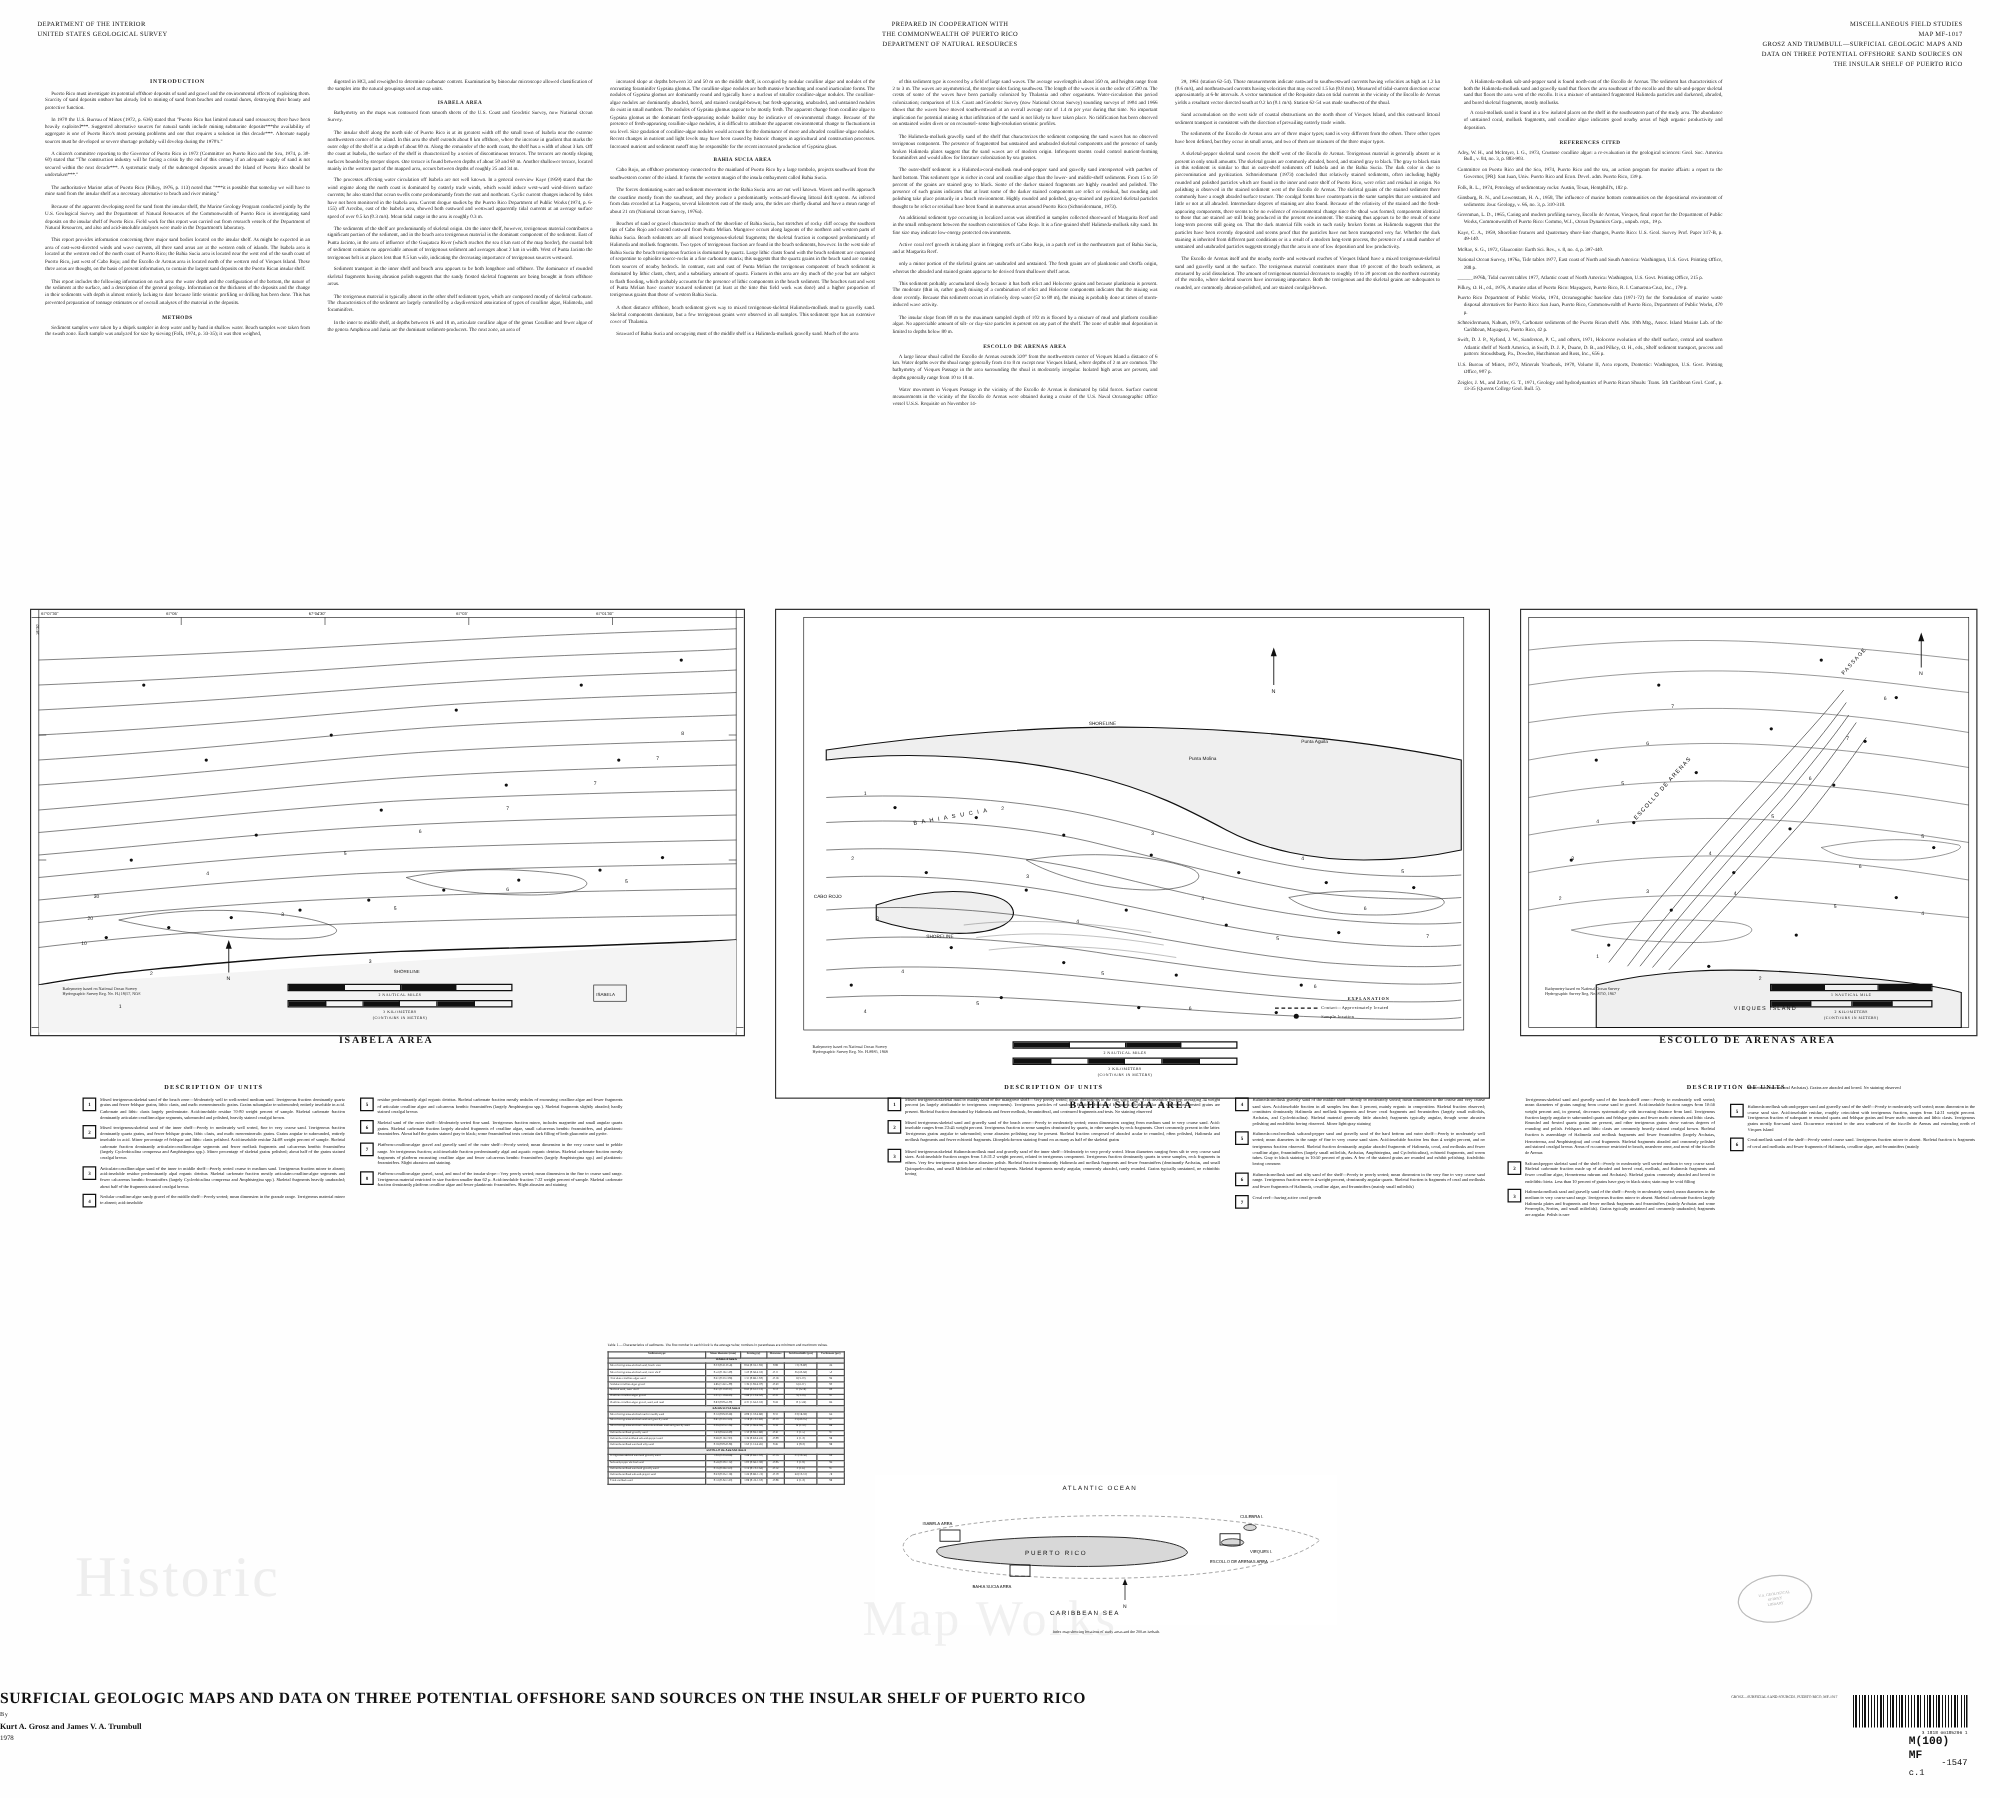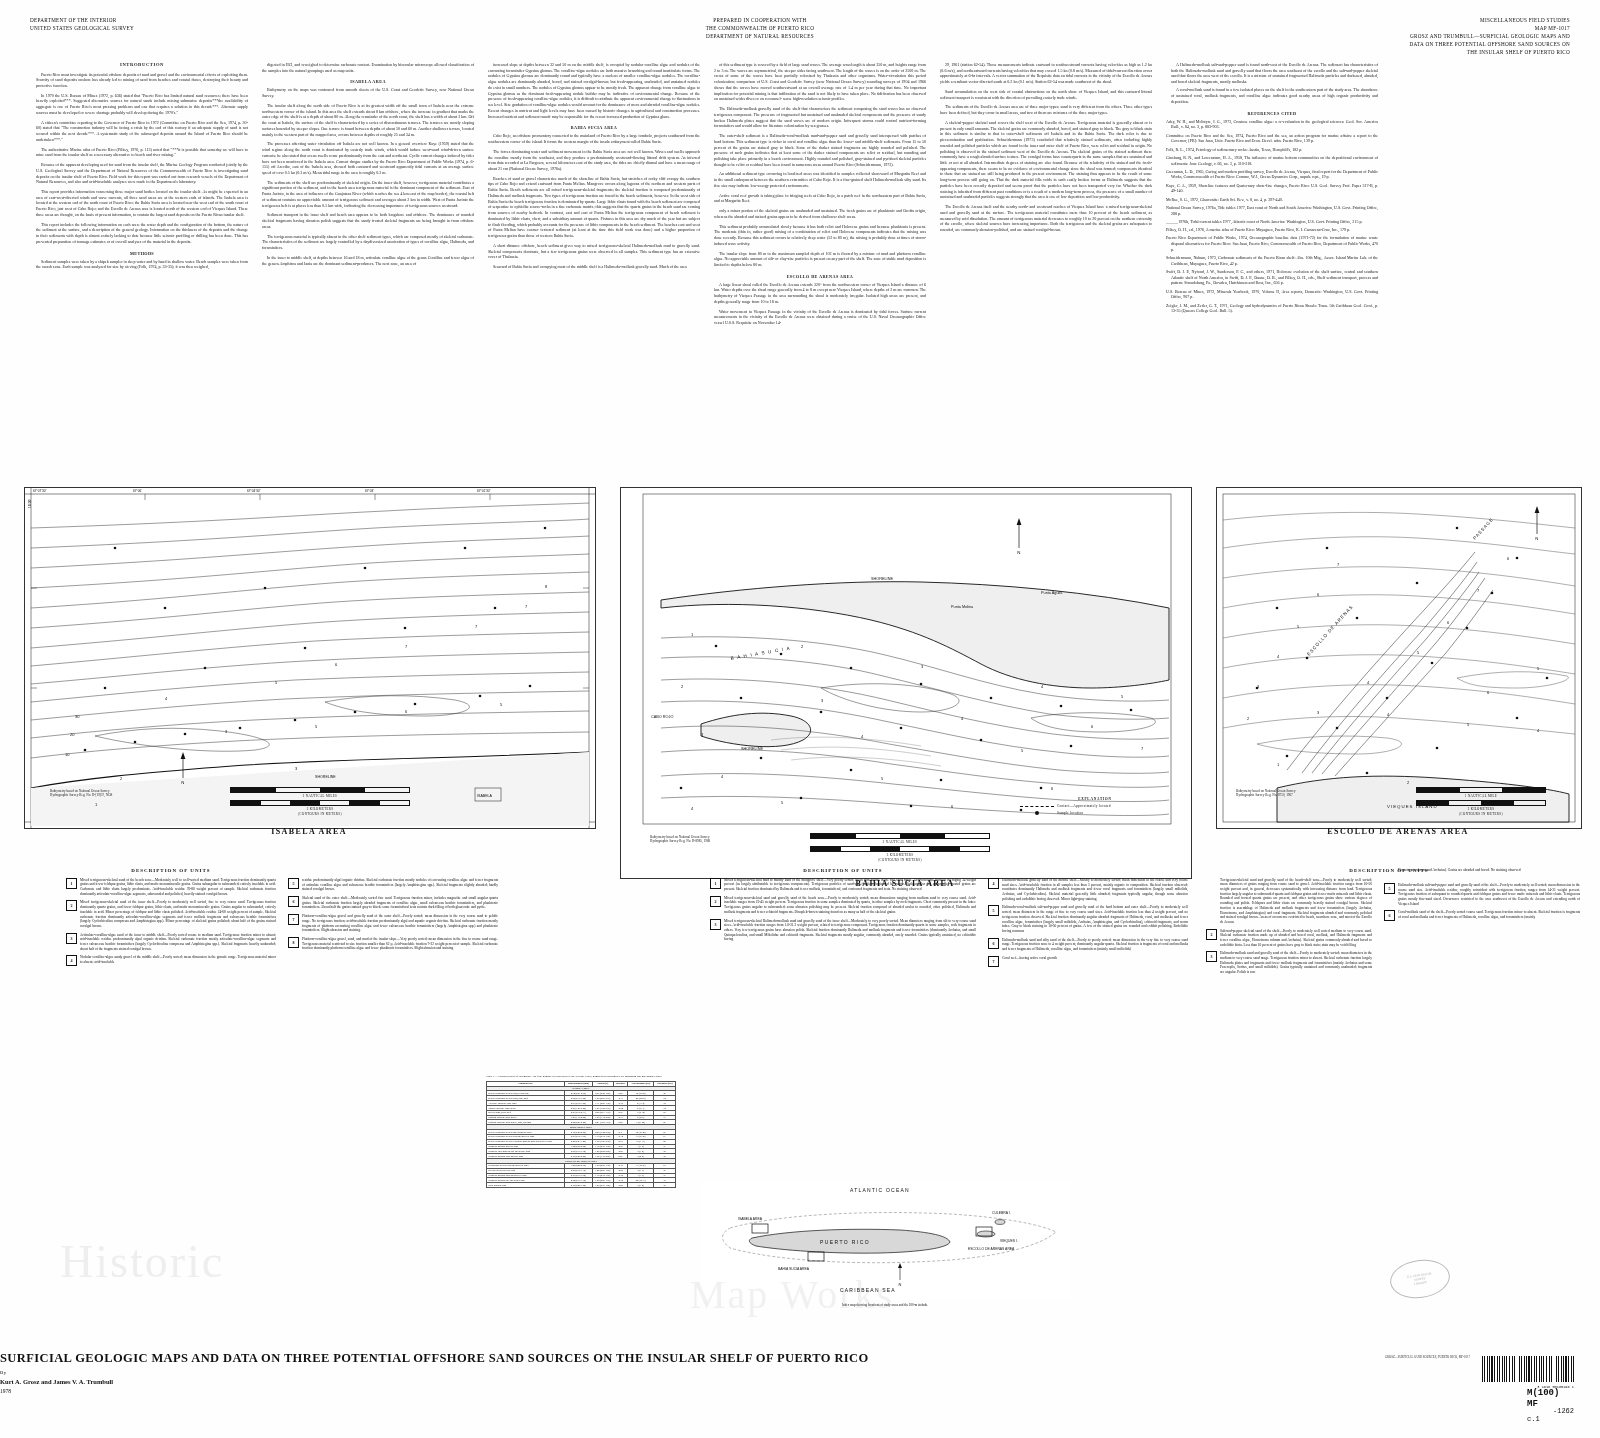--- a/index.html
+++ b/index.html
@@ -870,21 +870,21 @@
     <div class="t2">By</div>
     <div class="t3">Kurt A. Grosz and James V. A. Trumbull</div>
     <div class="t4">1978</div>
   </div>
 
   <div class="barcode"></div>
   <div class="barcode-txt">3 1818 00185296  1</div>
   <div class="corner">
     <div class="big">M(100)</div>
     <div class="big">MF</div>
-    <div style="margin-top:-4px;margin-left:26px;">-1262</div>
+    <div style="margin-top:-4px;margin-left:26px;">-1547</div>
     <div>c.1</div>
   </div>
   <div class="stamp" style="right:130px;bottom:78px;">GROSZ—SURFICIAL SAND SOURCES, PUERTO RICO, MF-1017</div>
   <div class="ovalstamp" style="right:150px;bottom:140px;white-space:pre-line;">U.S. GEOLOGICAL
 SURVEY
 LIBRARY</div>
 
   <div class="wm">Historic</div>
   <div class="wm2">Map Works</div>
 </div>

